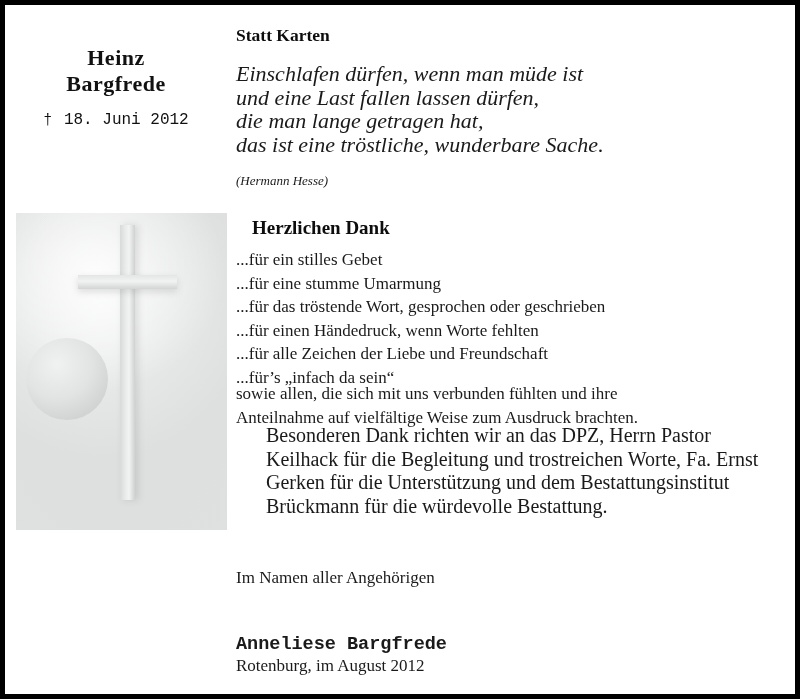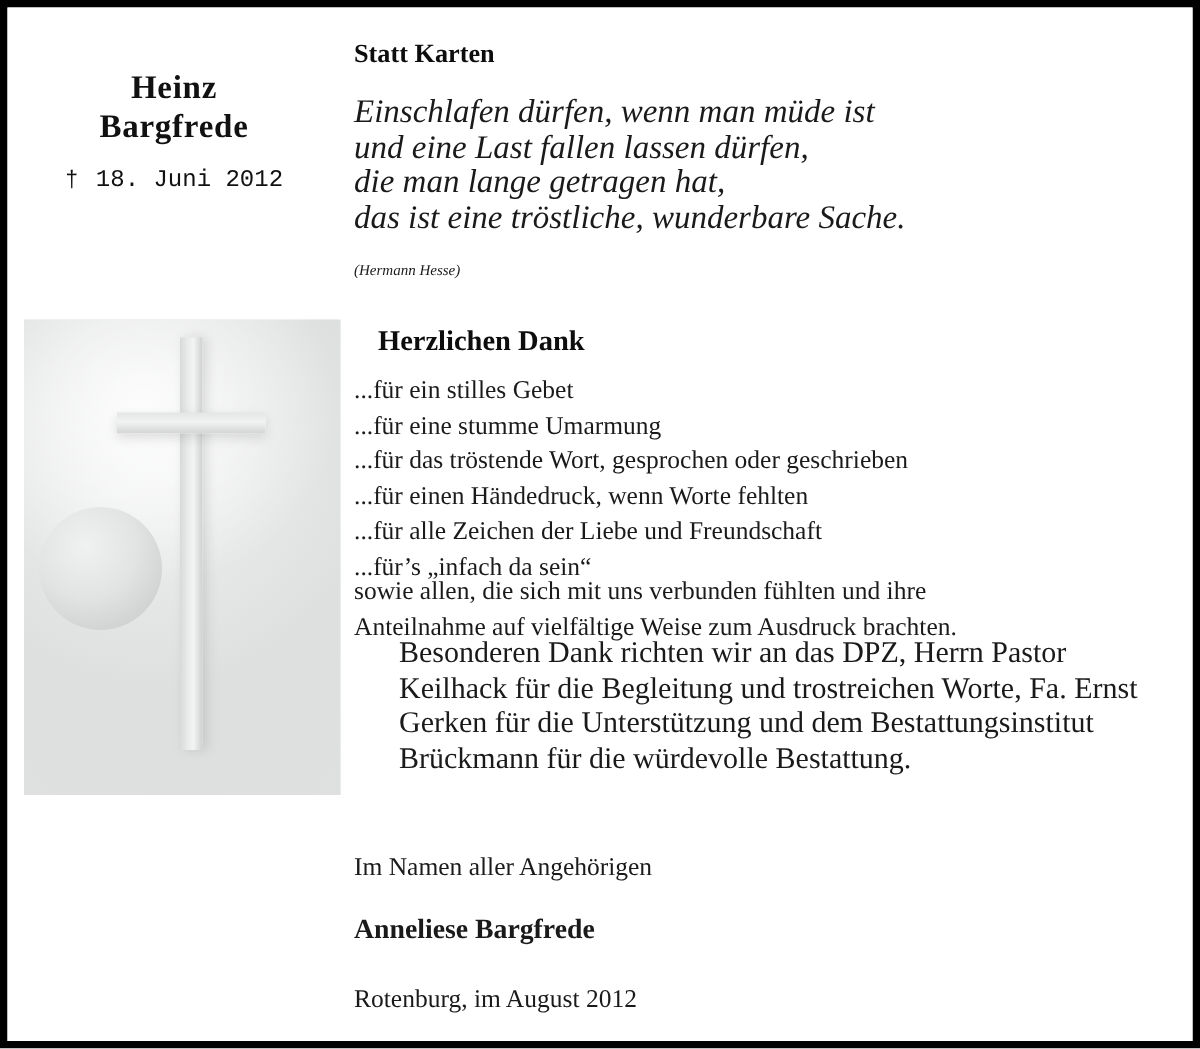--- a/index.html
+++ b/index.html
@@ -148,21 +148,21 @@
     top: 57px;
     font-style: italic;
     font-size: 22px;
     line-height: 23.5px;
   }
   #poem-attrib {
     position: absolute;
     left: 0;
     top: 164px;
     font-style: italic;
-    font-size: 10px;
+    font-size: 13px;
     color: #1a1a1a;
   }
   #dank-heading {
     position: absolute;
     left: 0;
     top: 211px;
     font-size: 19px;
     margin-left: 16px;
   }
   #dank-list {
@@ -193,23 +193,24 @@
   }
   #im-namen {
     position: absolute;
     left: 0;
     top: 561px;
     font-size: 17px;
   }
   #signer {
     position: absolute;
     left: 0;
-    top: 604px;
+    top: 628px;
     font-weight: bold;
     font-size: 18.5px;
+    font-family: Liberation Mono, monospace;
   }
   #place-date {
     position: absolute;
     left: 0;
     top: 649px;
     font-size: 17px;
   }
   .line { display: block; }
 </style>
 </head>

